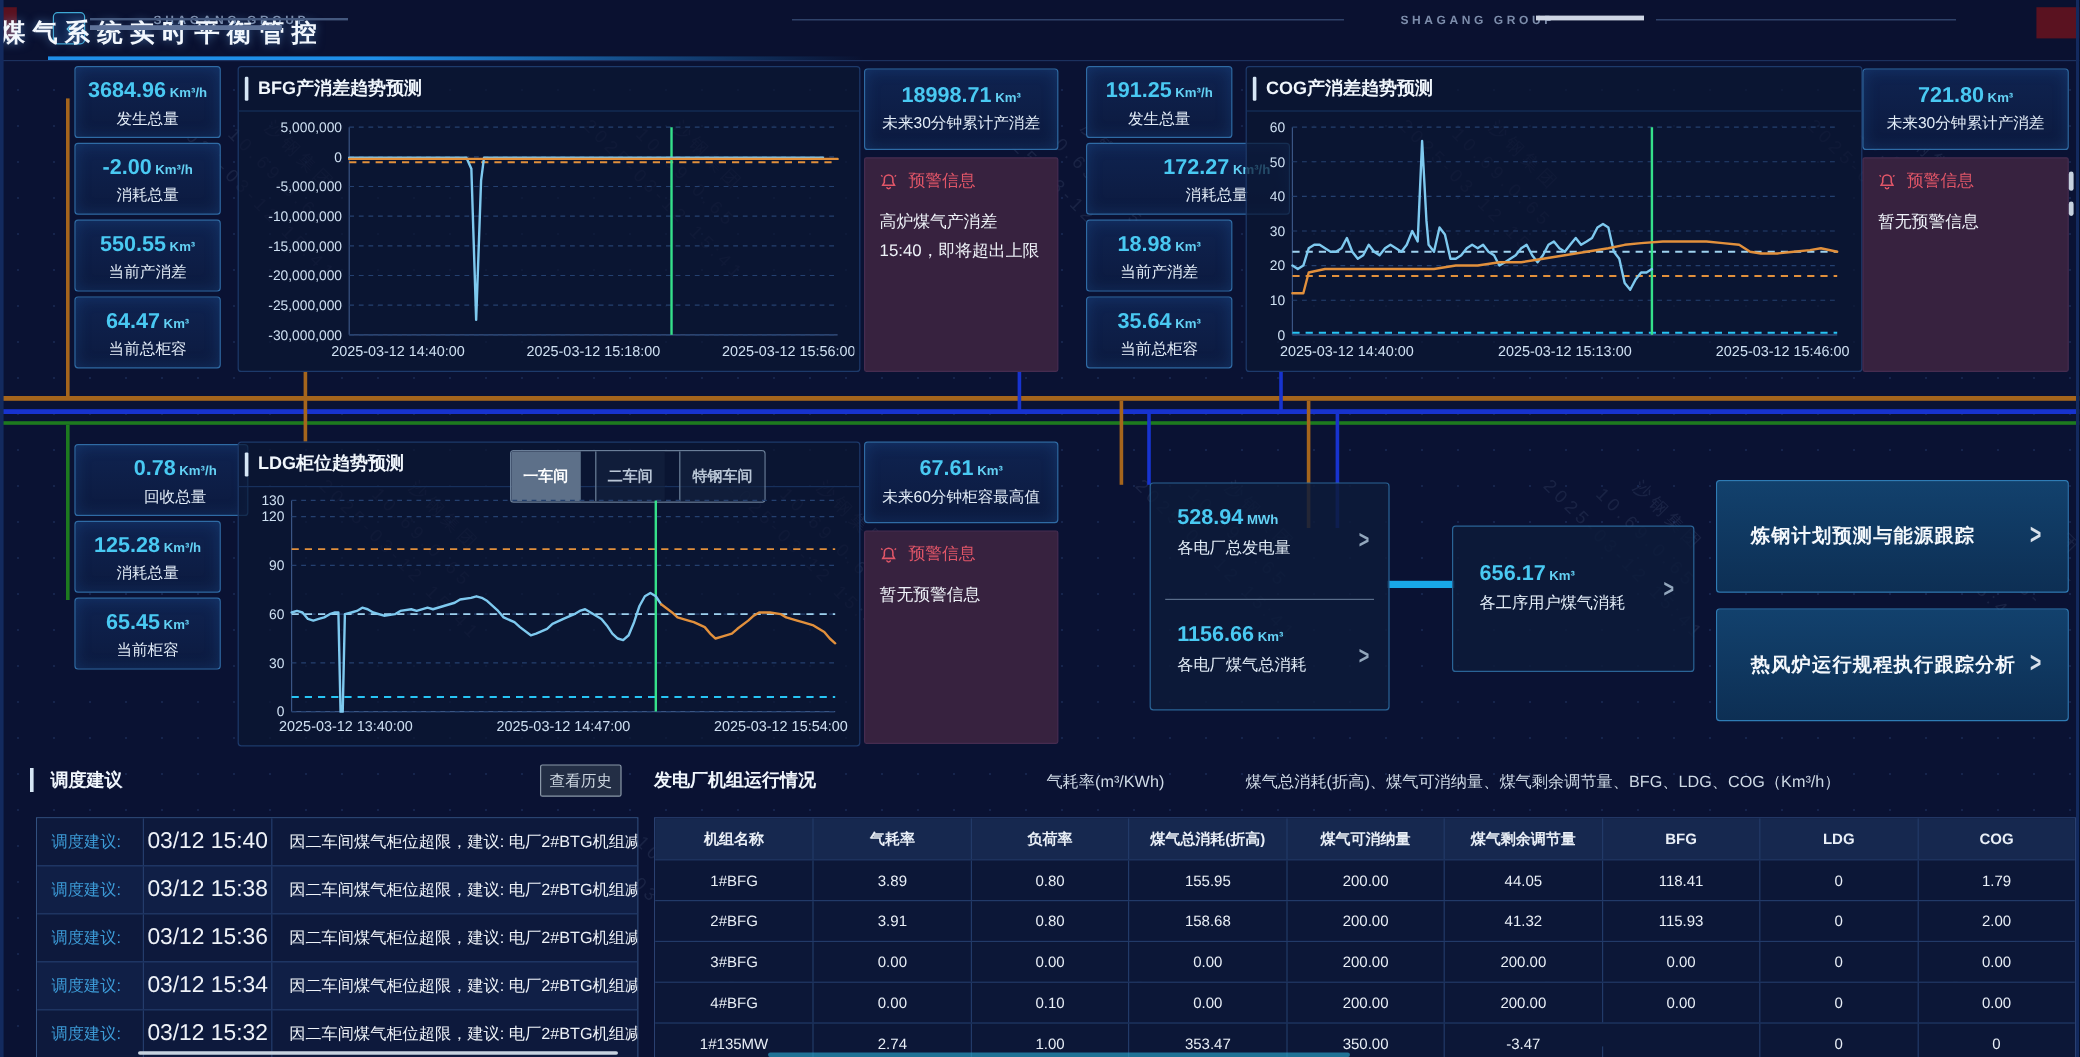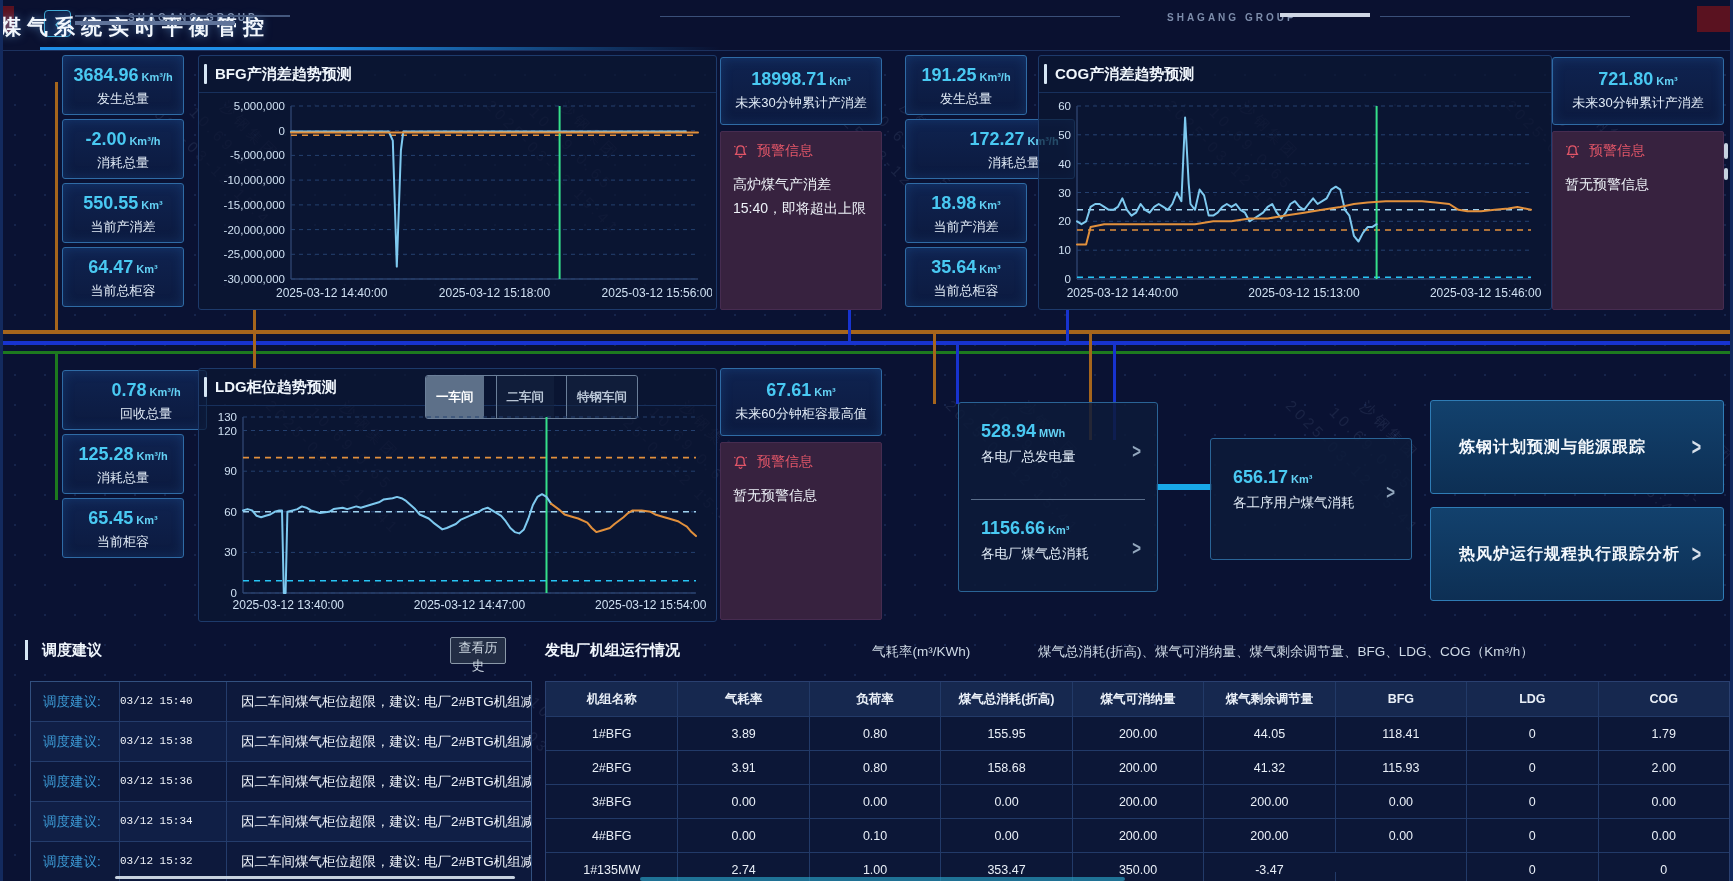--- a/index.html
+++ b/index.html
@@ -59,29 +59,29 @@
   .m-arrow{position:absolute;right:16px;top:50%;transform:translateY(-50%) scaleY(1.4);color:#93a7bd;font-size:15px;font-weight:bold;}
   .m-block{position:relative;padding:18px 0 0 22px;height:76px;}
   .m-div{margin:2px 12px 0 12px;border-top:1px solid #5a6d8a;}
   .link-btn{position:absolute;width:292px;height:92px;background:linear-gradient(180deg,#12416d,#0d2f54);
         border:1px solid #2f7cb5;border-radius:3px;display:flex;align-items:center;cursor:pointer;}
   .link-btn span.lbl{margin-left:28px;font-size:16px;font-weight:bold;color:#f4f8fc;letter-spacing:1px;}
   .link-btn .arrow{position:absolute;right:22px;color:#d7e0ea;font-size:16px;font-weight:bold;transform:scaleY(1.5);}
   
   .sec-title{position:absolute;color:#f0f6fc;font-size:15px;font-weight:bold;}
   .sec-bar{position:absolute;width:3px;height:20px;background:#d6e6f5;}
-  .hist-btn{position:absolute;width:56px;height:27px;background:#232e45;border:1px solid #8a98a8;border-radius:2px;
+  .hist-btn{position:absolute;width:68px;height:27px;background:#232e45;border:1px solid #8a98a8;border-radius:2px;
         color:#ccd6e0;font-size:13px;cursor:pointer;}
   .d-table{position:absolute;border:1px solid #32507f;}
   .d-row{display:grid;grid-template-columns:88px 108px 1fr;height:39px;border-top:1px solid #243c6b;
         background:#0d193c;align-items:center;}
   .d-row:first-child{border-top:none;}
   .d-row:nth-child(even){background:#101f46;}
   .d-tag{color:#3c9ad6;font-size:13.5px;padding-left:12px;}
-  .d-time{color:#eef2f8;font-size:11px;text-align:left;border-left:1px solid #243c6b;border-right:1px solid #243c6b;height:100%;line-height:39px;font-family:Liberation Mono, monospace;}
+  .d-time{color:#eef2f8;font-size:19px;text-align:center;border-left:1px solid #243c6b;border-right:1px solid #243c6b;height:100%;line-height:39px;}
   .d-text{color:#eef2f8;font-size:13.5px;padding-left:14px;white-space:nowrap;overflow:hidden;}
   
   .p-sub{position:absolute;font-size:13.5px;color:#cfdae6;}
   .p-table{position:absolute;border:1px solid #2a4070;}
   .p-row{display:grid;grid-template-columns:repeat(9,1fr);height:33px;background:#0c1737;border-top:1px solid #223a68;}
   .p-row.head{background:#16284f;height:34px;border-top:none;}
   .p-cell{display:flex;align-items:center;justify-content:center;font-size:12.5px;color:#e9eff7;border-left:1px solid #223a68;overflow:visible;}
   .p-cell:first-child{border-left:none;}
   .p-row.head .p-cell{font-weight:bold;}
   .p-cell.sink{position:relative;top:19px;}

